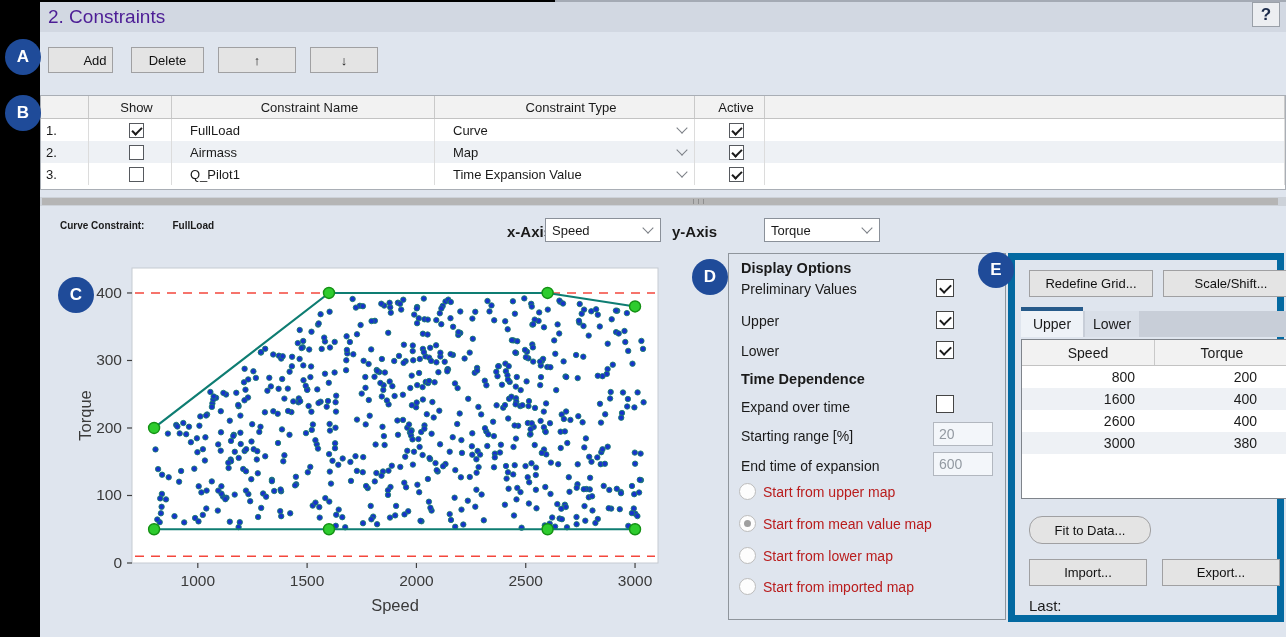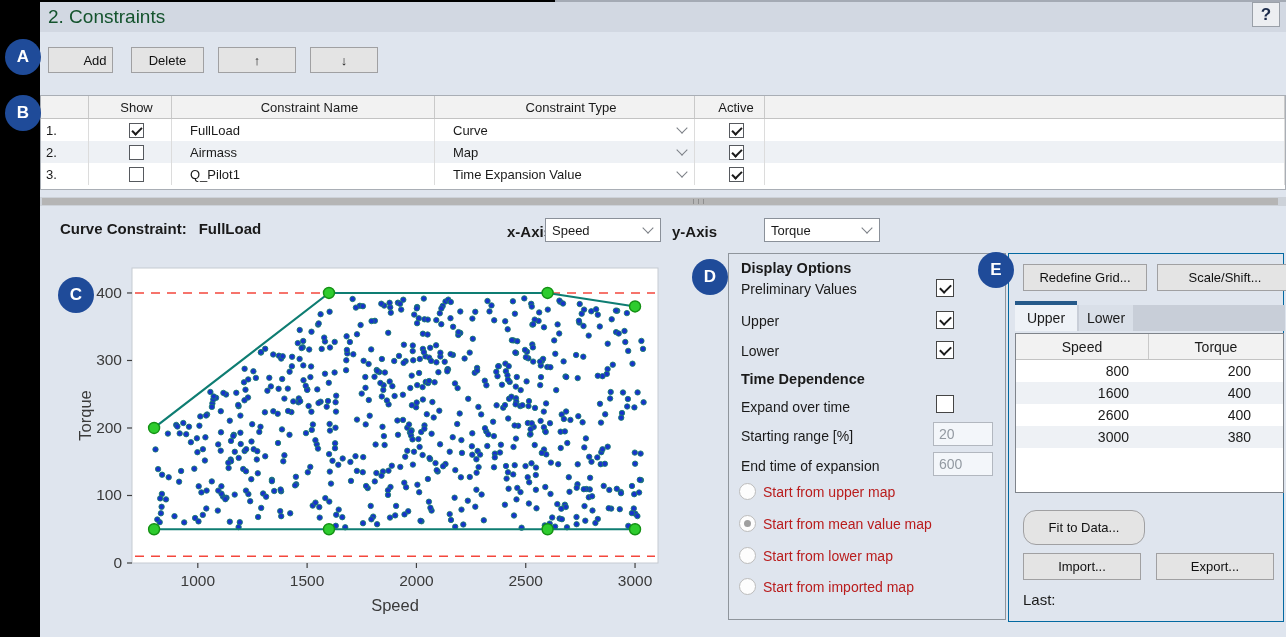--- a/index.html
+++ b/index.html
@@ -9,21 +9,21 @@
 
   .abs { position:absolute; }
 
   
   .left-black { left:0; top:0; width:40px; height:637px; background:#000; }
   .top-black  { left:40px; top:0; width:515px; height:3px; background:#000; }
   .top-gray   { left:555px; top:0; width:731px; height:2px; background:#a4aab4; }
 
   
   .header-bar { left:40px; top:2px; width:1246px; height:30px; background:#d2d8e2; display:flex; align-items:center; }
-  .page-title { margin-left:8px; font-size:19px; color:#14532d; }
+  .page-title { margin-left:8px; font-size:19px; color:#4c1d95; }
   .help-btn { position:absolute; right:6px; top:2px; width:28px; height:25px; background:#eceef1; border:1px solid #9aa0a8; font-size:17px; font-weight:bold; color:#1c2b4a; display:flex; align-items:center; justify-content:center; }
 
   
   .btn { background:#e4e4e4; border:1px solid #a0a0a2; font-size:13px; color:#111; display:flex; align-items:center; justify-content:center; cursor:default; }
   .btn-add    { left:48px;  top:47px; width:65px; height:26px;padding-left:29px; }
   .btn-delete { left:131px; top:47px; width:73px; height:26px; }
   .btn-up     { left:218px; top:47px; width:78px; height:26px; }
   .btn-down   { left:310px; top:47px; width:68px; height:26px; }
 
   
@@ -43,21 +43,21 @@
   .checkbox.big.checked::after { left:3px; top:4px; width:9px; height:5px; }
 
   .chev { width:8px; height:8px; border-right:1.6px solid #7b7f86; border-bottom:1.6px solid #7b7f86; transform:rotate(45deg); margin-top:-4px; }
 
   
   .hscroll { left:40px; top:197px; width:1246px; height:9px; background:#cdd2d9; }
   .hscroll .thumb { position:absolute; left:2px; top:1px; width:1236px; height:7px; background:#b5b5b5; }
   .hscroll .grip { position:absolute; top:2px; width:1px; height:5px; background:#8f8f8f; }
 
   
-  .curve-label { left:60px; top:220px; font-size:15px; font-weight:bold; display:flex; gap:12px; }
+  .curve-label { left:60px; top:220px; font-size:10px; font-weight:bold; display:flex; gap:28px; }
   .axis-label { font-size:15px; font-weight:bold; }
   .xaxis-label { left:507px; top:223px; }
   .yaxis-label { left:672px; top:223px; }
   .combo { background:#fff; border:1px solid #8a9099; height:24px; display:flex; align-items:center; justify-content:space-between; font-size:13px; padding:0 8px 0 6px; }
   .combo-x { left:545px; top:218px; width:116px; }
   .combo-y { left:764px; top:218px; width:116px; }
 
   
   .plot-wrap { left:75px; top:255px; width:610px; height:375px; }
 
@@ -65,38 +65,38 @@
   .panelD { left:728px; top:253px; width:278px; height:367px; border:1px solid #8f959c; font-size:14px; }
   .panelD .bold-title { position:absolute; left:12px; font-weight:bold; font-size:14.5px; }
   .opt-label { position:absolute; left:12px; }
   .opt-cb { position:absolute; left:207px; }
   .dis-input { position:absolute; left:204px; width:60px; height:24px; background:#f3f6fa; border:1px solid #b2b7bf; color:#939aa2; font-size:14px; display:flex; align-items:center; padding-left:5px; }
   .radio-row { position:absolute; left:10px; display:flex; align-items:center; gap:7px; color:#b91c1c; }
   .radio { width:17px; height:17px; border-radius:50%; border:1.5px solid #bcbcbc; background:#fdfdfd; position:relative; }
   .radio.selected::after { content:""; position:absolute; left:3.5px; top:3.5px; width:7px; height:7px; border-radius:50%; background:#9f9f9f; }
 
   
-  .panelE { left:1008px; top:253px; width:276px; height:369px; border:1px solid #0369a1; }
+  .panelE { left:1008px; top:253px; width:276px; height:369px; border:7px solid #0369a1; }
   .panelE .btn { position:absolute; }
   .e-redefine { left:14px; top:10px; width:124px; height:27px; }
   .e-scale    { left:148px; top:10px; width:136px; height:27px; }
   .tabstrip { position:absolute; left:6px; top:51px; width:270px; height:26px; background:#c8ced8; }
   .tab { position:absolute; font-size:14px; display:flex; align-items:center; justify-content:center; }
   .tab-upper { left:6px; top:47px; width:62px; height:30px; background:#eef2f7; border-top:4px solid #265a8a; }
   .tab-lower { left:70px; top:51px; width:54px; height:26px; background:#d9dfe8; }
   .gridtable { position:absolute; left:6px; top:79px; width:269px; height:160px; background:#fff; border:1px solid #7f848b; font-size:14px; }
   .gt-head { display:grid; grid-template-columns:133px 1fr; background:#f2f2f2; border-bottom:1px solid #c3c3c3; }
   .gt-head .cell { height:25px; display:flex; align-items:center; justify-content:center; border-right:1px solid #c9c9c9; }
   .gt-head .cell:last-child { border-right:none; }
   .gt-row { display:grid; grid-template-columns:133px 1fr; }
   .gt-row.alt { background:#eef1f5; }
   .gt-row .cell { height:22px; display:flex; align-items:center; justify-content:flex-end; }
   .gt-row .cell.c1 { padding-right:20px; }
   .gt-row .cell.c2 { padding-right:32px; }
-  .e-fit    { left:14px; top:256px; width:122px; height:35px;border-radius:13px; }
+  .e-fit    { left:14px; top:256px; width:122px; height:28px;border-radius:13px; }
   .e-import { left:14px; top:299px; width:118px; height:27px; }
   .e-export { left:147px; top:299px; width:118px; height:27px; }
   .e-last { position:absolute; left:14px; top:337px; font-size:15px; font-weight:normal;text-align:center; }
 
   
   .badge { position:absolute; width:36px; height:36px; border-radius:50%; background:#1f4b99; color:#fff; font-weight:bold; font-size:17px; display:flex; align-items:center; justify-content:center; }
   .badge-a { left:5px;   top:39px; }
   .badge-b { left:5px;   top:95px; }
   .badge-c { left:58px;  top:277px; }
   .badge-d { left:692px; top:259px; }

